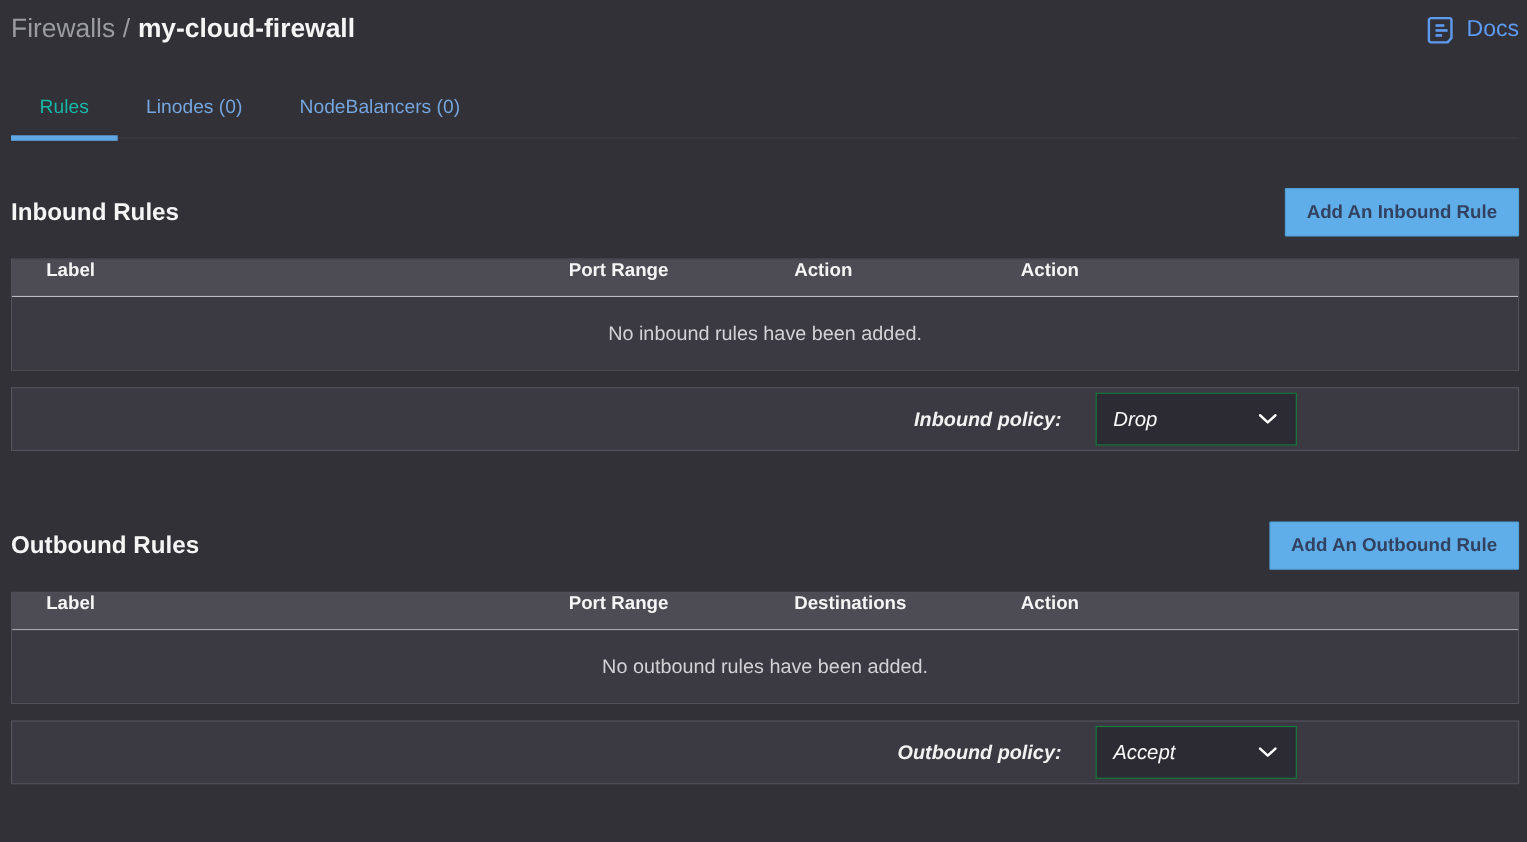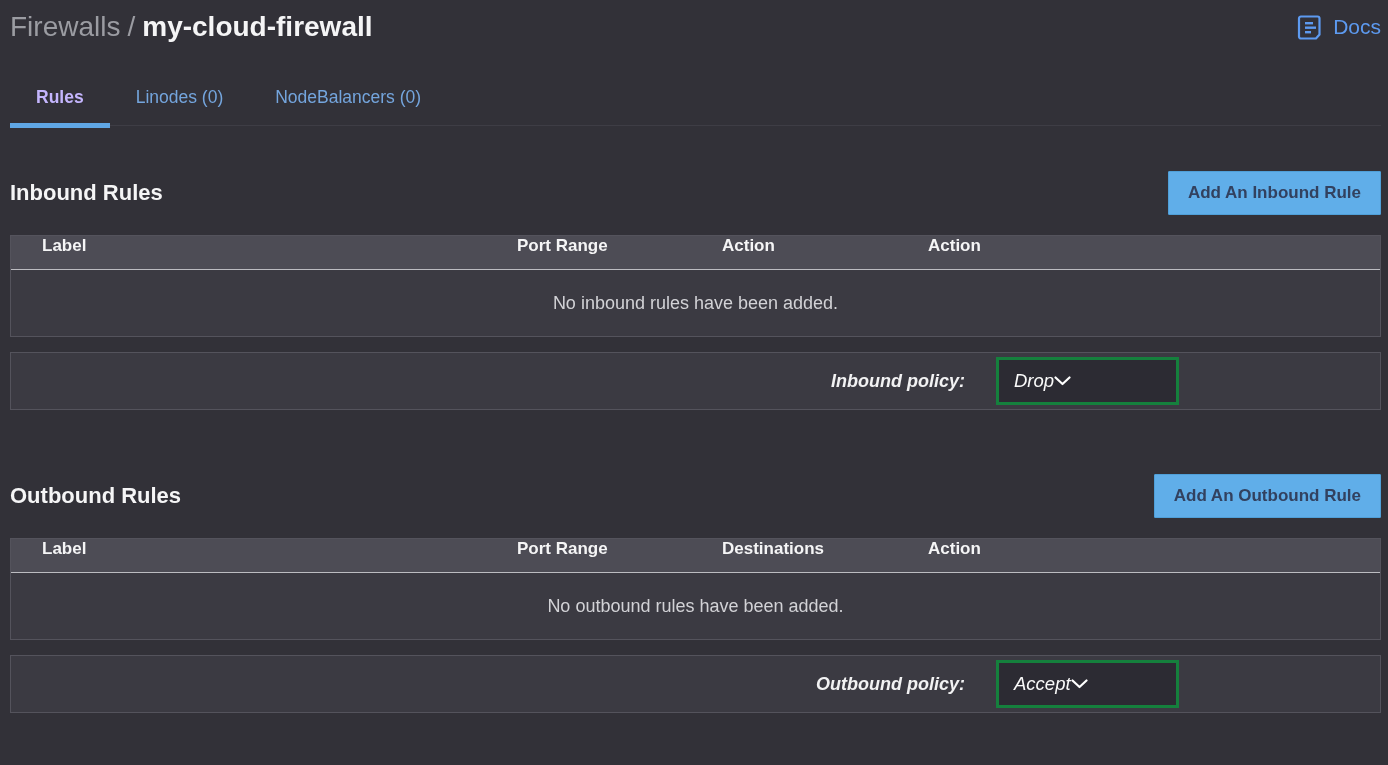--- a/index.html
+++ b/index.html
@@ -12,21 +12,21 @@
   .page { padding: 0 7px 0 10px; }
 
   
   .topbar {
     display: flex;
     justify-content: space-between;
     align-items: center;
     padding-top: 12px;
     height: 42px;
   }
-  .breadcrumb { font-size: 28px; display: flex; align-items: baseline; gap: 7px; }
+  .breadcrumb { font-size: 24px; display: flex; align-items: baseline; gap: 7px; }
   .crumb-link { color: #9b9ca2; cursor: pointer; }
   .crumb-sep  { color: #9b9ca2; }
   .crumb-current { color: #f5f5f6; font-weight: 700; }
   .docs-link {
     display: flex; align-items: center; gap: 9px;
     color: #5d9af0; font-size: 21px; cursor: pointer; text-decoration: none;
   }
   .docs-icon { display: inline-flex; }
 
   
@@ -36,21 +36,21 @@
     border-bottom: 1px solid #3e3d45;
   }
   .tab {
     padding: 0 26px 16px 26px;
     font-size: 17.5px;
     color: #74a5dd;
     cursor: pointer;
     position: relative;
     line-height: 24px;
   }
-  .tab.active { color: #c4b5fd; font-weight: 700; }
+  .tab.active { color: #14b8a6; font-weight: 400; }
   .tab.active::after {
     content: "";
     position: absolute;
     left: 0; right: 0; bottom: -3px;
     height: 5px;
     background: #60a7e5;
   }
 
   
   .section-head {
@@ -111,24 +111,24 @@
     align-items: center;
     justify-content: flex-end;
     padding-right: 201px;
     font-style: italic;
   }
   .policy-label { font-size: 18px; font-weight: 700; color: #f2f2f3; margin-right: 31px; }
   .policy-select {
     width: 183px;
     height: 48px;
     background: #2c2b33;
-    border: 3px solid #15803d;
-    display: flex;
-    align-items: center;
-    justify-content: flex-start;
+    border: 1px solid #15803d;
+    display: flex;
+    align-items: center;
+    justify-content: space-between;
     padding: 0 17px 0 15px;
     font-size: 18.5px;
     color: #fafafa;
     cursor: pointer;
   }
   .outbound-section .section-head { margin-top: 64px; }
 </style>
 </head>
 <body>
 

